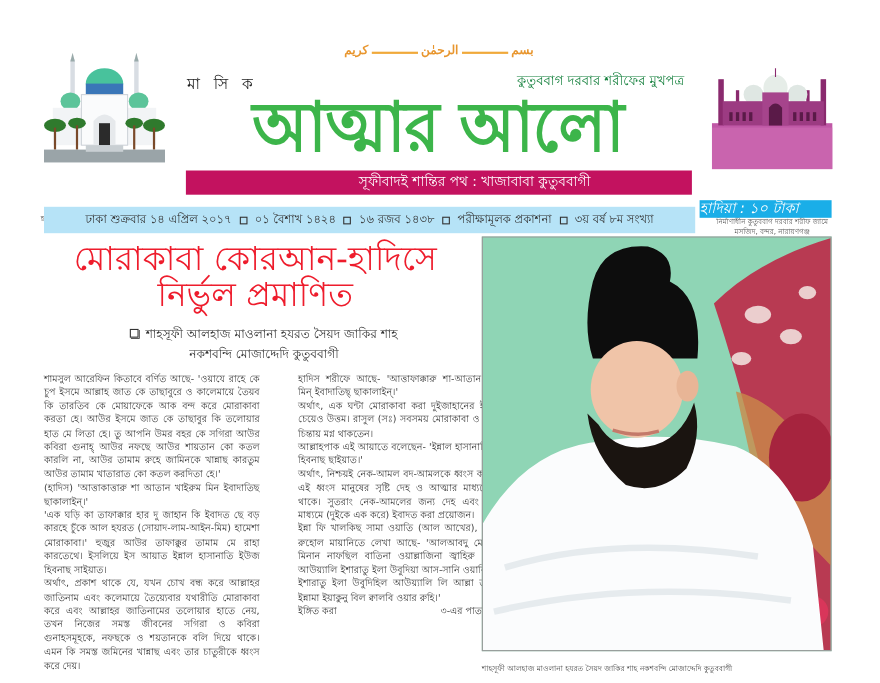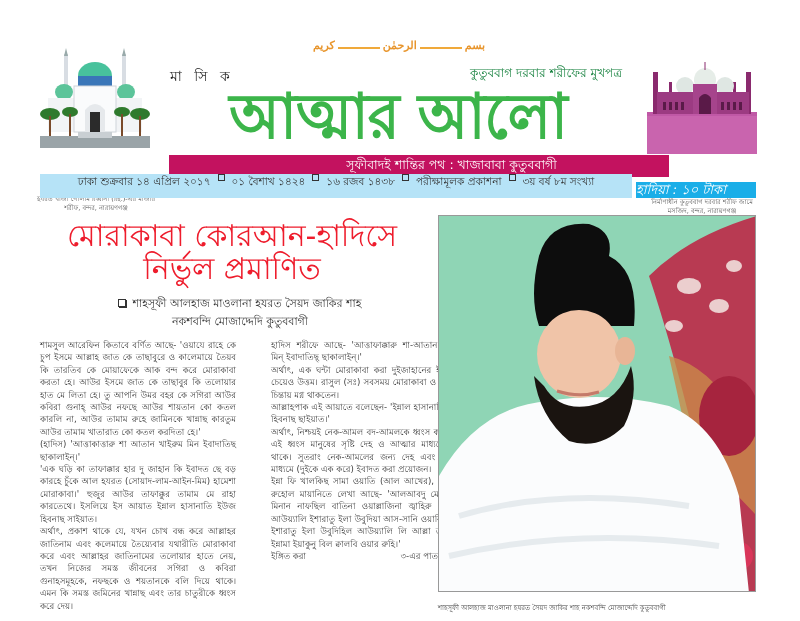--- a/index.html
+++ b/index.html
@@ -32,29 +32,29 @@
     .title-block {
       position: absolute; left: 168px; top: 82px; width: 460px; height: 68px;
       display: flex; align-items: center; justify-content: center;
     }
     .title-text {
       font-family: "DejaVu Sans", sans-serif; font-weight: bold; font-size: 58px;
       color: #3cb54a; letter-spacing: -1px; line-height: 1;
       transform: scaleY(1.08);
     }
     .slogan-bar {
-      position: absolute; left: 169px; top: 155px; width: 500px; height: 22px;
+      position: absolute; left: 169px; top: 155px; width: 460px; height: 22px;
       background: #c3125f; color: #fff; font-size: 12.5px;
       display: flex; align-items: center; justify-content: center; padding-left: 65px;
     }
 
     
     .info-strip {
-      position: absolute; left: 40px; top: 174px; width: 592px; height: 24px;
-      background: #b6e3f7; display: flex; align-items: flex-start; justify-content: center;
+      position: absolute; left: 40px; top: 188px; width: 592px; height: 24px;
+      background: #b6e3f7; display: flex; align-items: center; justify-content: center;
       font-size: 10.5px; color: #333; gap: 5px; white-space: nowrap;
     }
     .info-strip .sep { display: inline-block; width: 7px; height: 7px; border: 1px solid #333; margin: 0 2px; }
     .price-box {
       position: absolute; left: 636px; top: 182px; width: 120px; height: 16px;
       background: #1aaee8; color: #fff; font-size: 13px; display: flex; align-items: center; justify-content: flex-start; font-style: italic;
     }
 
     
     .headline {

